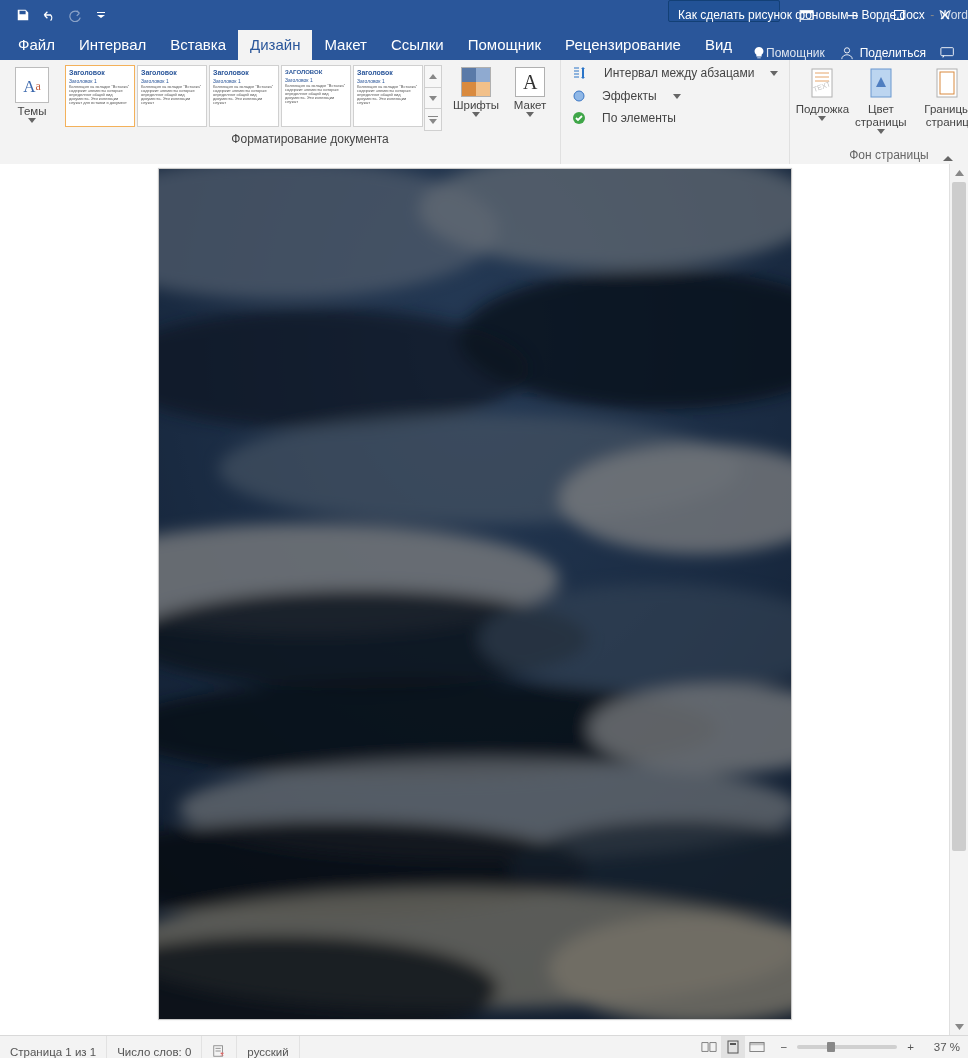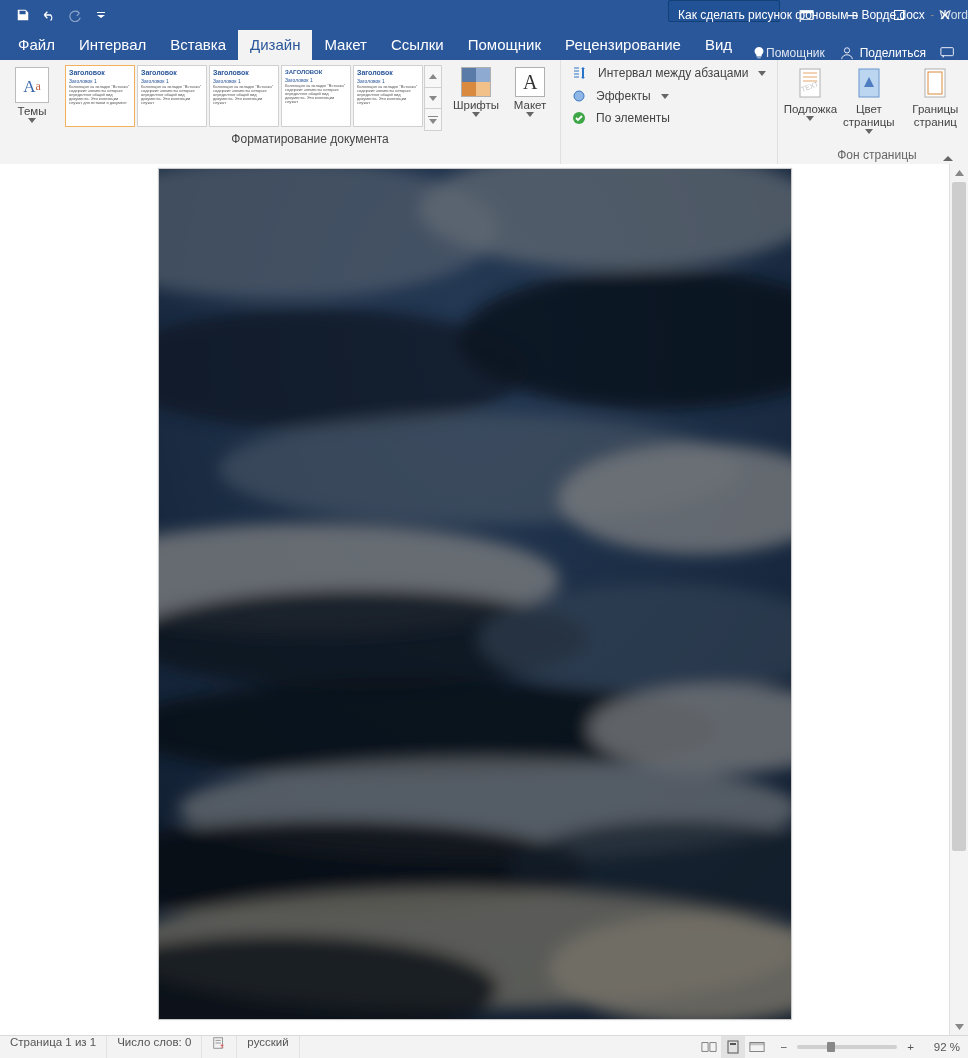--- a/index.html
+++ b/index.html
@@ -28,32 +28,32 @@
   .thumb.sel{border-color:#f3b15b;background:#fff;}
   .thumb .thH{font-size:7px;color:#2a569a;font-weight:bold;display:block;margin-bottom:2px;}
   .thumb .thSub{font-size:5px;color:#2a569a;display:block;margin-bottom:1px;}
   .thumb .thTxt{font-size:4px;color:#555;line-height:4px;display:block;}
   .galside{width:16px;display:flex;flex-direction:column;border:1px solid #d0d0d0;margin:1px 0;}
   .galside div{flex:1;display:flex;align-items:center;justify-content:center;border-bottom:1px solid #d0d0d0;background:#f7f7f7;cursor:pointer;}
   .galside div:last-child{border-bottom:none;}
   .docformat{display:flex;flex-direction:column;align-items:center;padding:4px 4px 2px 4px;border-right:1px solid #e0e0e0;}
   .docformat .top{display:flex;align-items:flex-start;}
   .opts{display:flex;flex-direction:column;gap:2px;padding:2px 6px;}
-  .optbtn{display:flex;align-items:center;gap:10px;font-size:12px;color:#444;padding:2px 4px;cursor:pointer;border:1px solid transparent;border-radius:2px;white-space:nowrap;}
+  .optbtn{display:flex;align-items:center;gap:16px;font-size:12px;color:#444;padding:2px 4px;cursor:pointer;border:1px solid transparent;border-radius:2px;white-space:nowrap;}
   .collapse{position:absolute;right:14px;bottom:2px;cursor:pointer;color:#666;}
   .workspace{position:absolute;top:164px;left:0;right:0;bottom:22px;background:#fff;display:flex;}
   .docarea{flex:1;background:#fff;position:relative;overflow:hidden;display:flex;justify-content:center;}
   .page{width:632px;height:850px;margin-top:4px;border:1px solid #c9c9c9;box-shadow:0 0 2px rgba(0,0,0,.1);background:#4a6c9a;position:relative;overflow:hidden;}
   .clouds{position:absolute;inset:0;}
   .vscroll{width:18px;background:#f3f3f3;border-left:1px solid #e0e0e0;display:flex;flex-direction:column;}
   .vscroll .arr{height:18px;display:flex;align-items:center;justify-content:center;color:#666;cursor:pointer;}
   .vscroll .track{flex:1;position:relative;}
   .vscroll .thumbv{position:absolute;left:2px;right:2px;top:0;height:80%;background:#cdcdcd;border-radius:2px;}
   .statusbar{position:absolute;bottom:0;left:0;right:0;height:22px;background:#f3f3f3;border-top:1px solid #d9d9d9;display:flex;align-items:center;font-size:11.5px;color:#555;}
-  .sb-item{padding:0 10px;border-right:1px solid #e2e2e2;height:100%;display:flex;align-items:flex-start;cursor:pointer;gap:4px;}
+  .sb-item{padding:0 10px;border-right:1px solid #e2e2e2;height:100%;display:flex;align-items:flex-end;cursor:pointer;gap:4px;}
   .sb-spacer{flex:1;}
   .viewbtn{width:24px;height:22px;display:flex;align-items:center;justify-content:center;cursor:pointer;}
   .zoom{display:flex;align-items:center;gap:6px;padding:0 8px;}
   .ztrack{width:100px;height:4px;background:#d0d0d0;position:relative;border-radius:2px;}
   .zhandle{position:absolute;top:-3px;left:30%;width:8px;height:10px;background:#888;border-radius:1px;}
   svg{display:block;}
   .sep{color:#888;margin:0 2px;}
   .themes-icon{width:32px;height:34px;border:1px solid #bcbcbc;background:#fff;display:flex;align-items:center;justify-content:center;}
   .themes-icon .aa-big{font-family:"Times New Roman",serif;font-size:17px;color:#3966ac;}
   .themes-icon .aa-sm{font-family:"Times New Roman",serif;font-size:12px;color:#c4603e;}
@@ -403,15 +403,15 @@
         <rect x="1" y="1" width="16" height="10" fill="none" stroke="#777"></rect>
         <rect x="1" y="1" width="16" height="3" fill="#777" opacity=".4"></rect>
       </svg>
   </div>
   <div class="zoom">
     <span style="cursor:pointer;padding:0 4px;">−</span>
     <div class="ztrack">
         <div class="zhandle"></div>
       </div>
     <span style="cursor:pointer;padding:0 4px;">+</span>
-    <span style="min-width:36px;text-align:right;cursor:pointer;">92 %</span>
+    <span style="min-width:36px;text-align:right;cursor:pointer;">37 %</span>
   </div>
 </div>
 
 </body></html>

